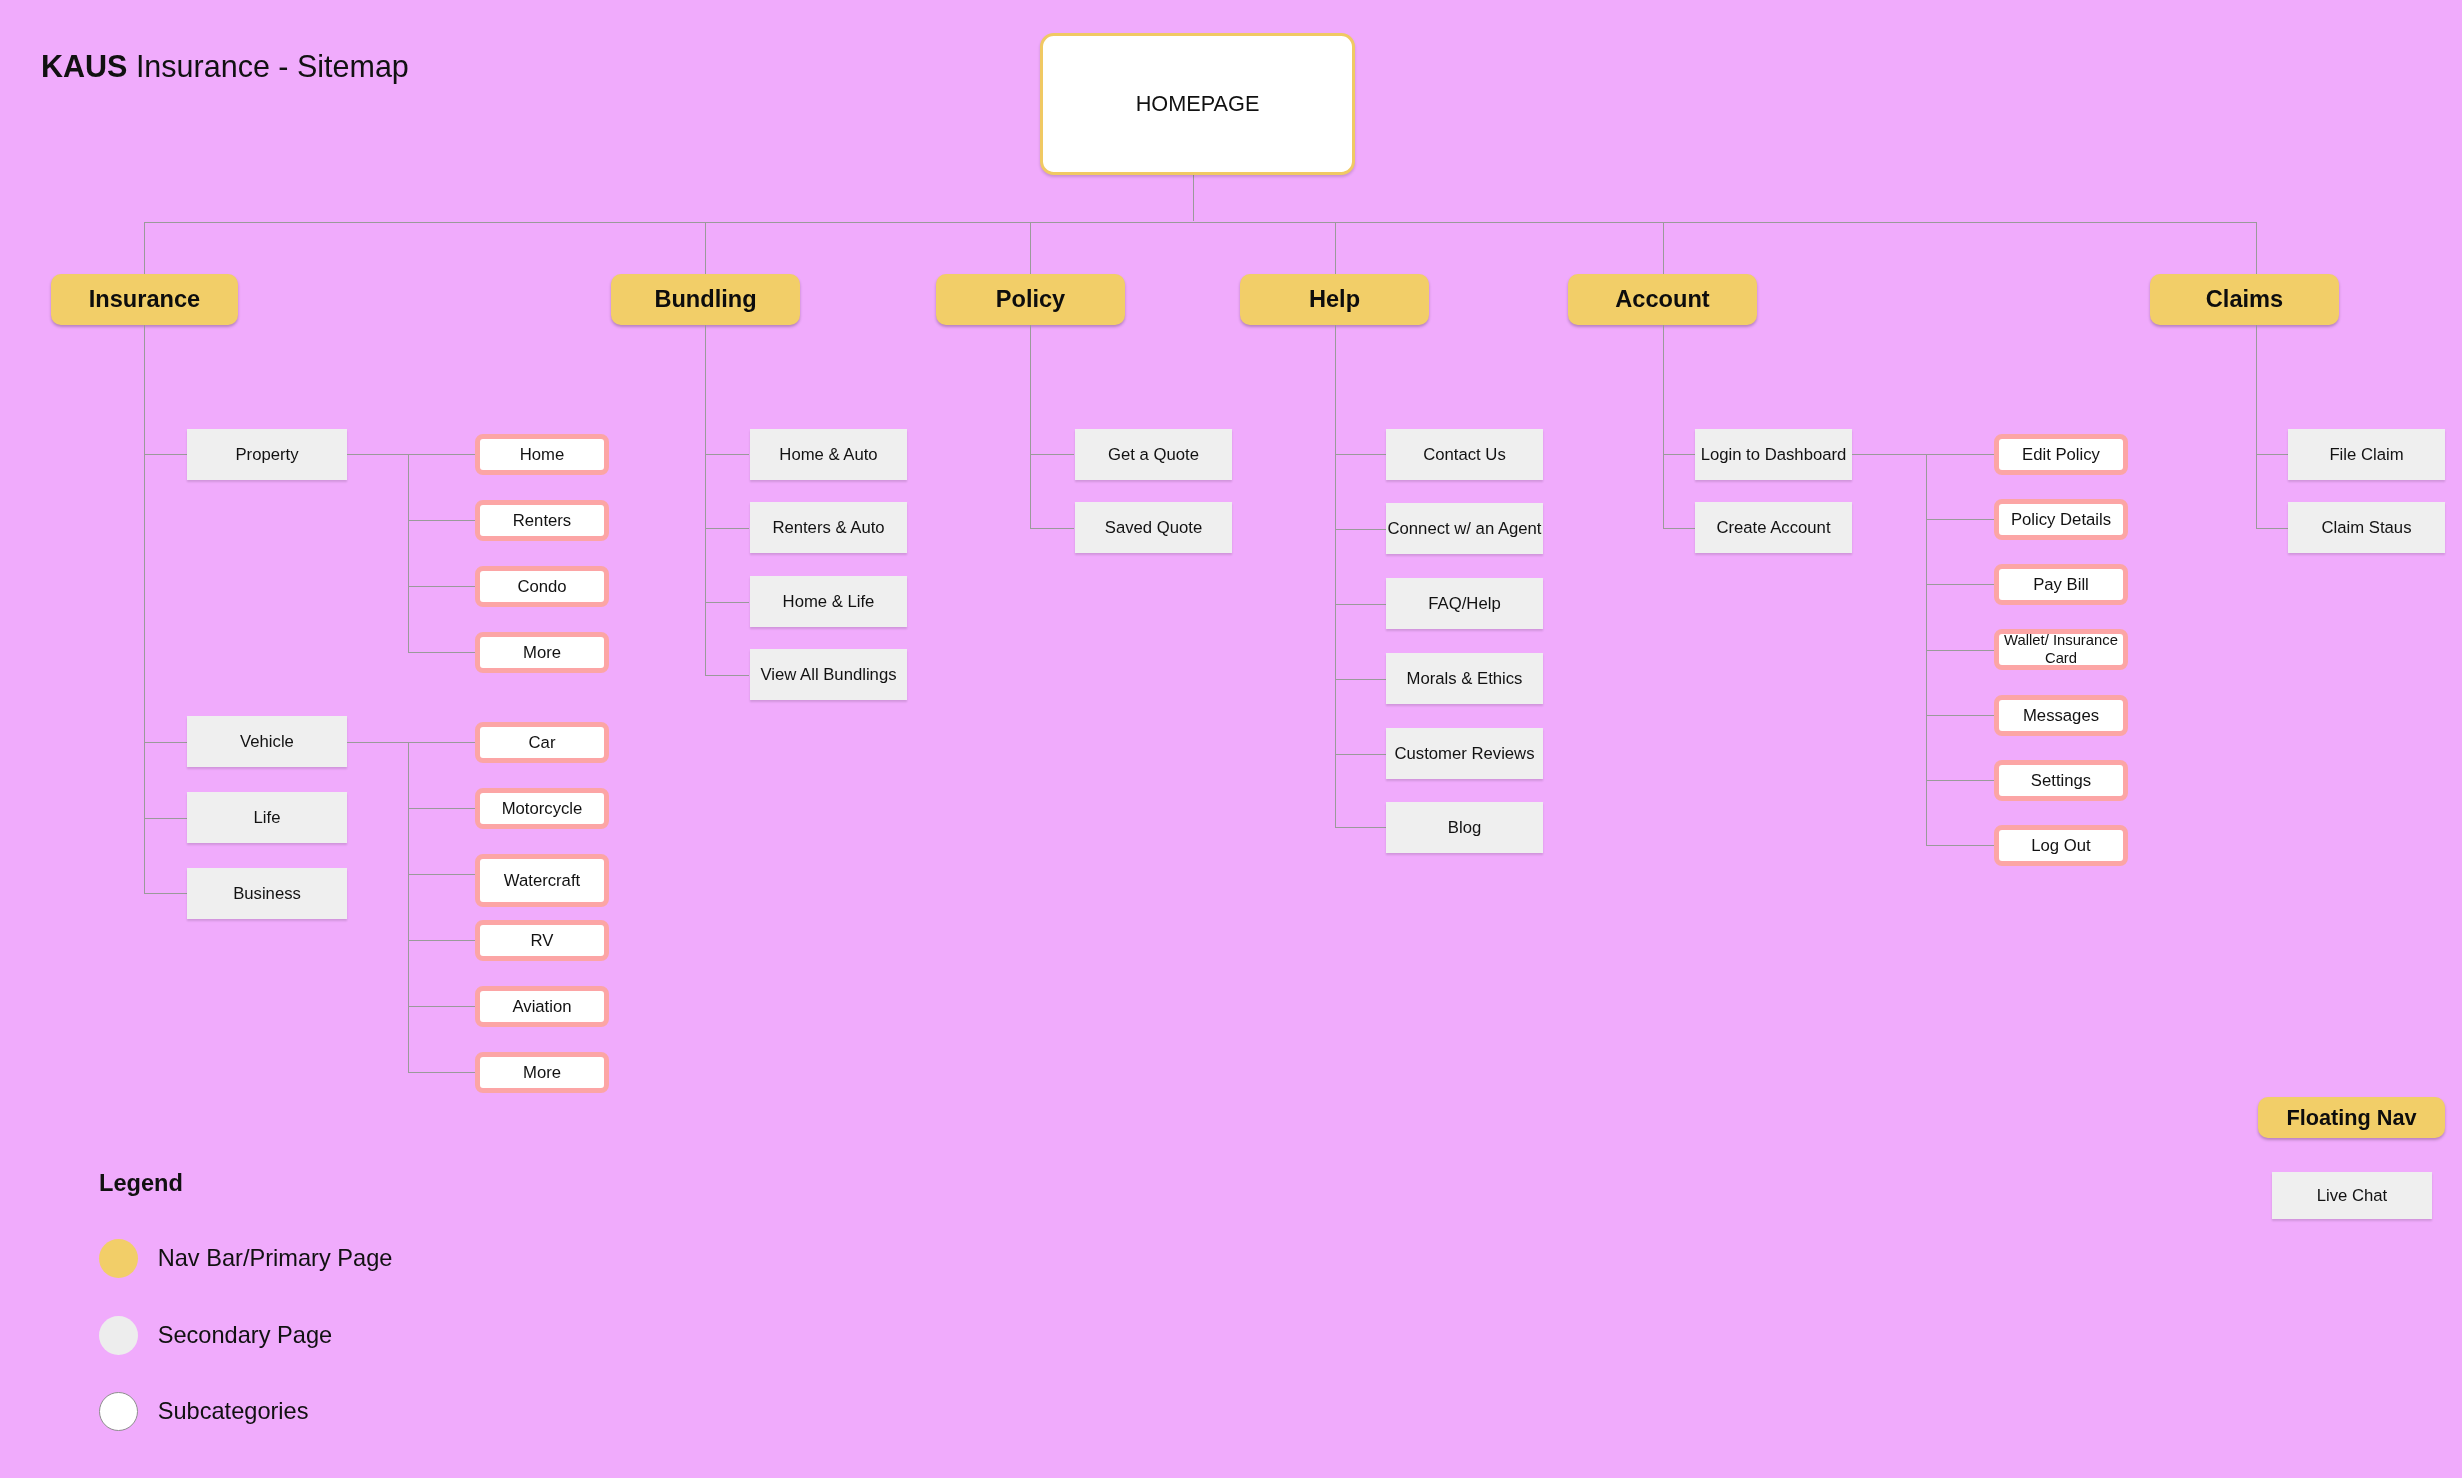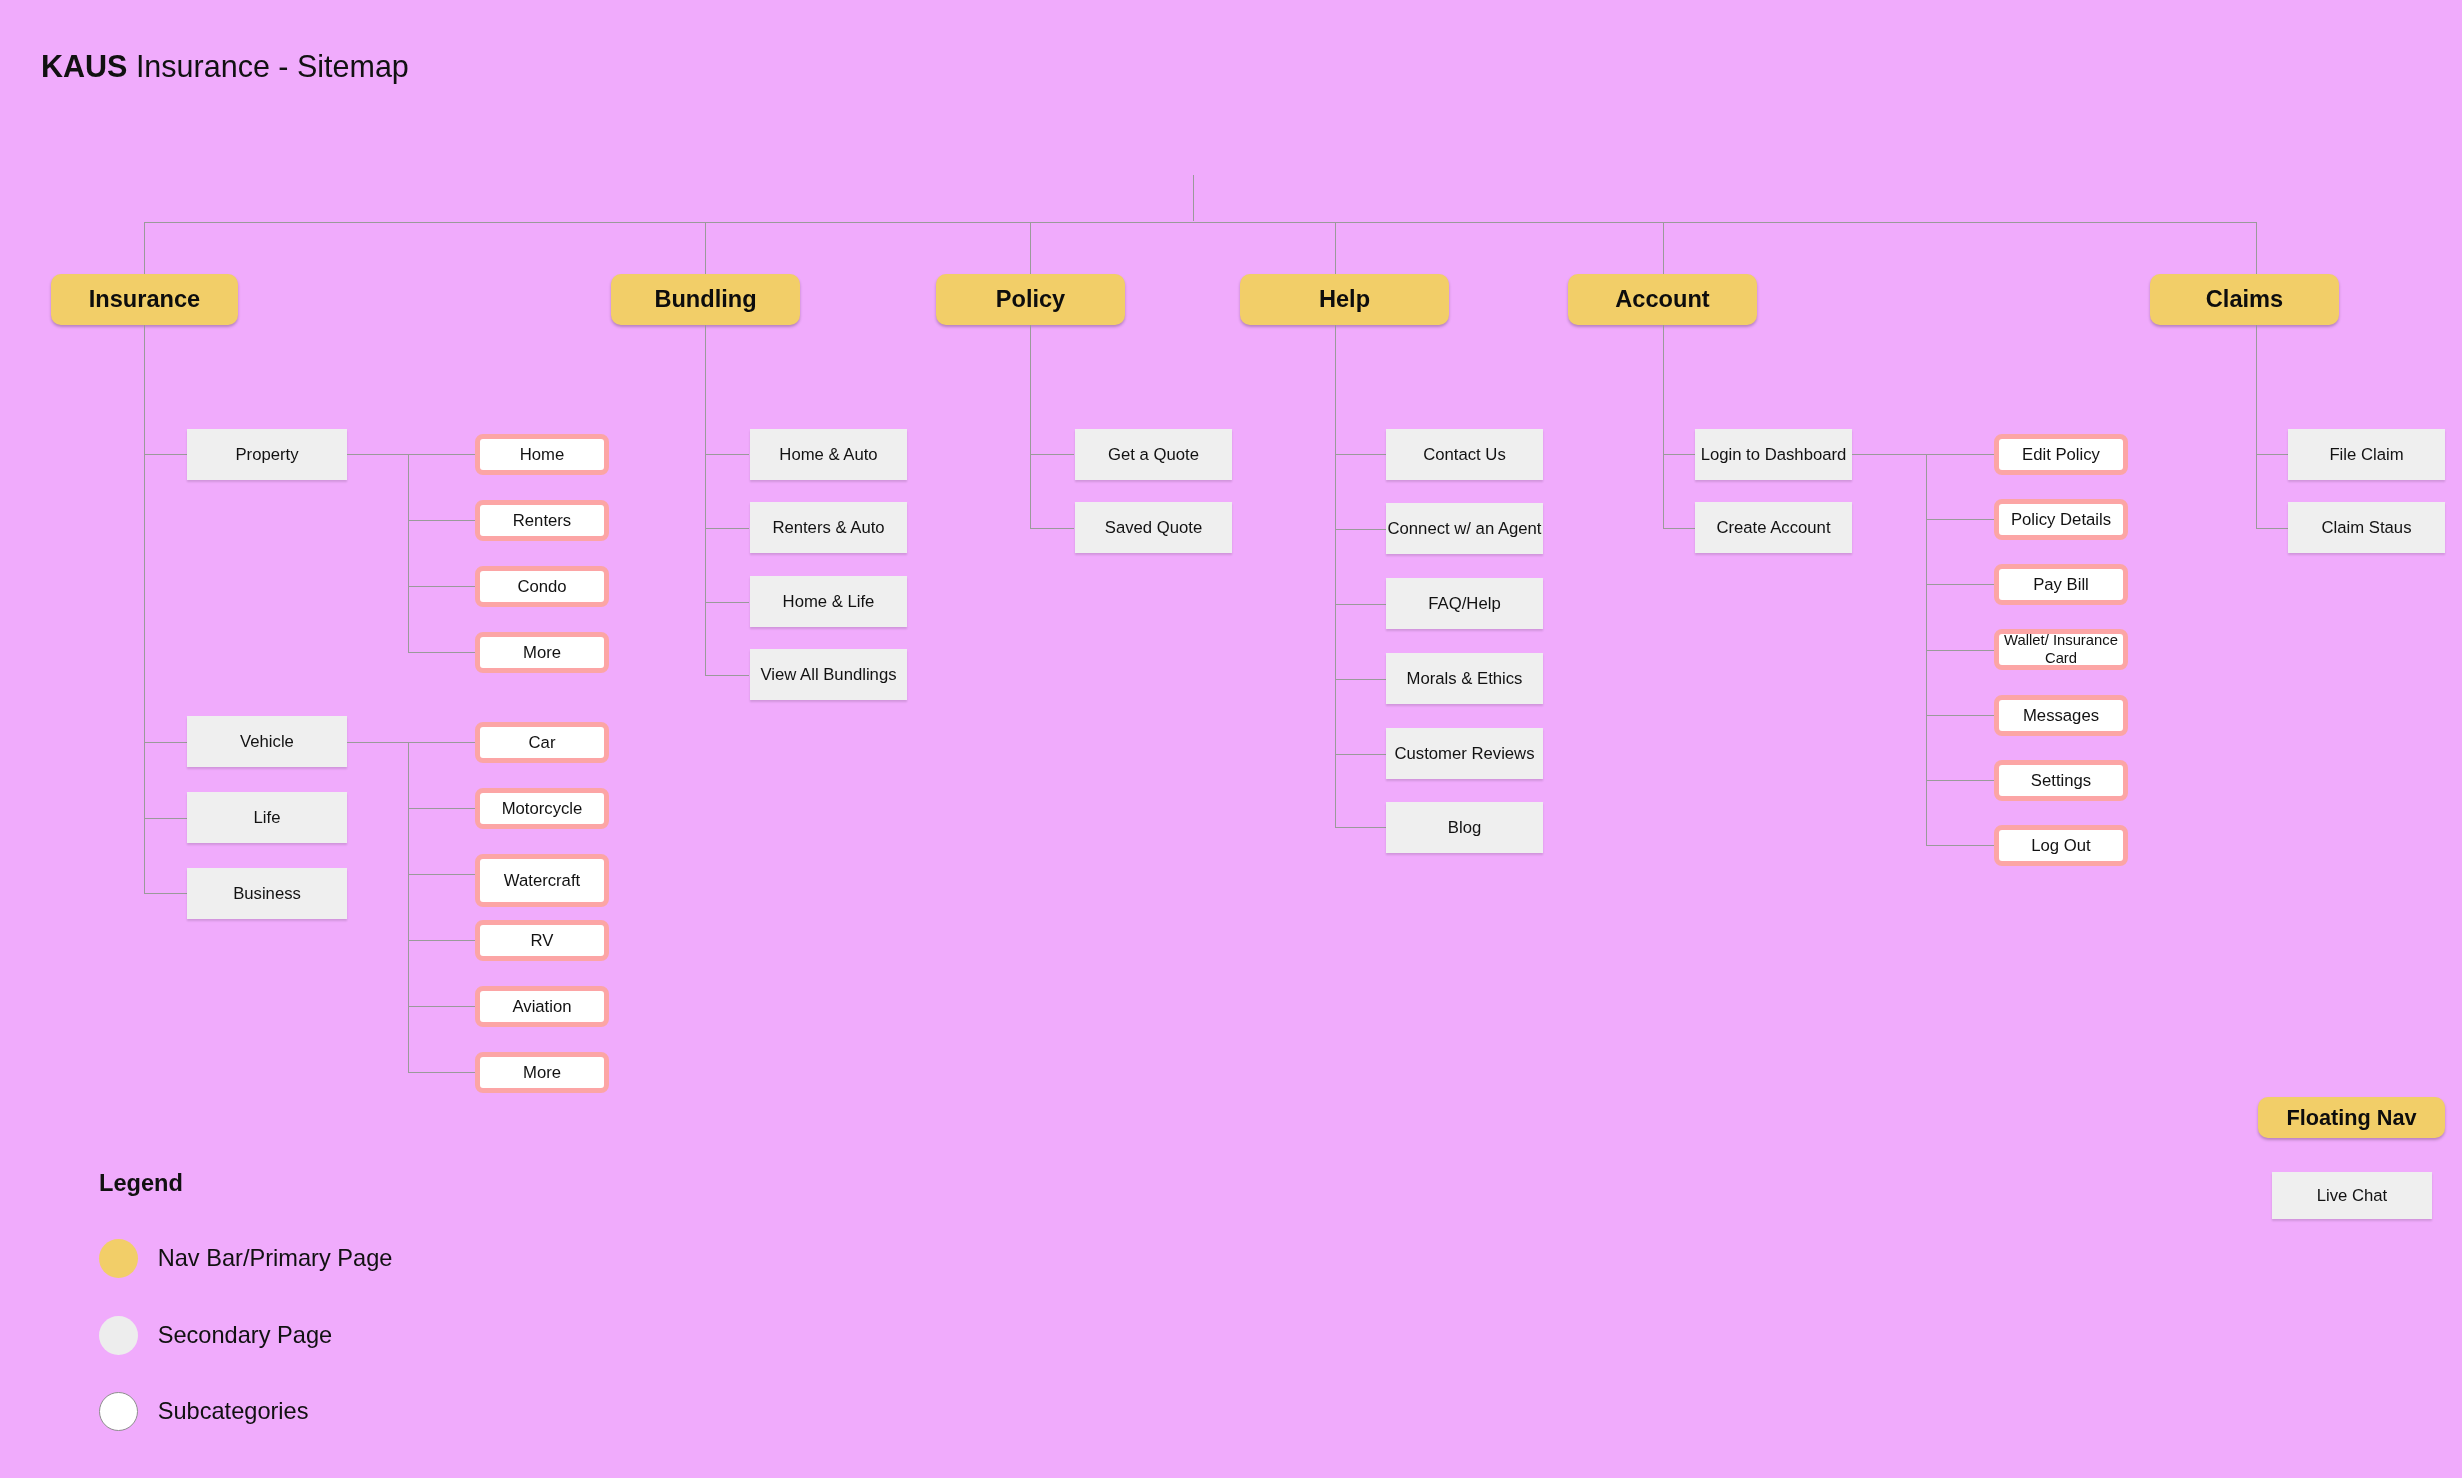--- a/index.html
+++ b/index.html
@@ -141,31 +141,34 @@
 
   <div class="line h" style="left:144px; top:222px; width:2113px;"></div>
 
   <div class="line v" style="left:144px; top:222px; height:52px;"></div>
   <div class="line v" style="left:705px; top:222px; height:52px;"></div>
   <div class="line v" style="left:1030px; top:222px; height:52px;"></div>
   <div class="line v" style="left:1335px; top:222px; height:52px;"></div>
   <div class="line v" style="left:1663px; top:222px; height:52px;"></div>
   <div class="line v" style="left:2256px; top:222px; height:52px;"></div>
 
+  <div class="node home" style="left:1040px; top:33px; width:315px; height:142px;">
+    <span class="label">HOMEPAGE</span>
+  </div>
 
   <div class="node primary" style="left:51px; top:274px; width:187px; height:51px;">
     <span class="label">Insurance</span>
   </div>
   <div class="node primary" style="left:611px; top:274px; width:189px; height:51px;">
     <span class="label">Bundling</span>
   </div>
   <div class="node primary" style="left:936px; top:274px; width:189px; height:51px;">
     <span class="label">Policy</span>
   </div>
-  <div class="node primary" style="left:1240px; top:274px; width:209px; height:51px;">
+  <div class="node primary" style="left:1240px; top:274px; width:189px; height:51px;">
     <span class="label">Help</span>
   </div>
   <div class="node primary" style="left:1568px; top:274px; width:189px; height:51px;">
     <span class="label">Account</span>
   </div>
   <div class="node primary" style="left:2150px; top:274px; width:189px; height:51px;">
     <span class="label">Claims</span>
   </div>
 
   <div class="line v" style="left:144px; top:325px; height:568px;"></div>

